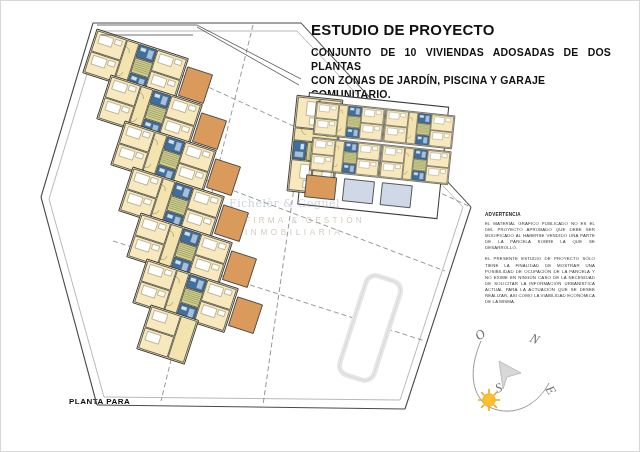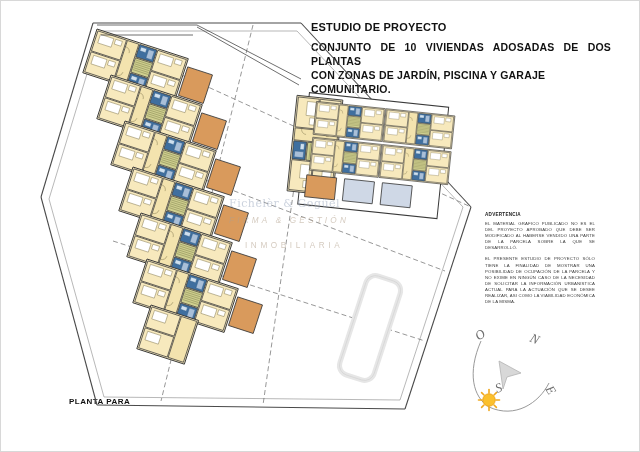--- a/index.html
+++ b/index.html
@@ -4,21 +4,21 @@
 <style>
   html,body{margin:0;padding:0;background:#ffffff;}
   body{width:640px;height:452px;overflow:hidden;
        font-family:"Liberation Sans","DejaVu Sans",sans-serif;color:#1a1a1a;}
   #page{position:relative;width:640px;height:452px;background:#fff;
         border:1px solid #d8d8d8;box-sizing:border-box;}
 
   
   .title-block{position:absolute;left:310px;top:20px;width:300px;}
   .title-line{font-weight:bold;letter-spacing:.2px;color:#111;}
-  .t1{font-size:11px;margin-bottom:7px;}
+  .t1{font-size:15px;margin-bottom:7px;}
   .t2{font-size:10.5px;line-height:14px;text-align:justify;text-align-last:justify;}
   .t3{font-size:10.5px;line-height:14px;}
 
   
   .notice{position:absolute;left:484px;top:211px;width:110px;}
   .notice-h{font-size:4.6px;font-weight:bold;letter-spacing:.25px;
             color:#1a1a1a;margin-bottom:4px;}
   .notice-p{font-size:4.3px;line-height:6.1px;text-align:justify;
             color:#3a3a3a;margin-bottom:5px;letter-spacing:.15px;}
 
@@ -29,23 +29,23 @@
   
   .compass{position:absolute;left:462px;top:326px;width:100px;height:98px;}
   .compass svg{display:block;}
 
   
   .watermark{position:absolute;left:228px;top:196px;width:200px;height:68px;
              pointer-events:none;z-index:40;}
   .wm-l1{font-size:11px;color:#9aa7bd;opacity:.5;letter-spacing:.5px;
          font-family:"DejaVu Serif",serif;}
   .wm-l2{font-size:8.2px;color:#b2a08c;opacity:.55;letter-spacing:3.2px;
-         margin-top:6px;font-style:italic;}
+         margin-top:6px;margin-left:16px;}
   .wm-l3{font-size:8.2px;color:#b2a08c;opacity:.55;letter-spacing:3.6px;
-         margin-top:16px;margin-left:16px;}
+         margin-top:3px;margin-left:16px;}
 
   
   .plan{position:absolute;left:0;top:0;width:640px;height:452px;z-index:10;}
   .plan svg{display:block;}
 </style>
 </head>
 <body>
 
 <div id="page">
 

